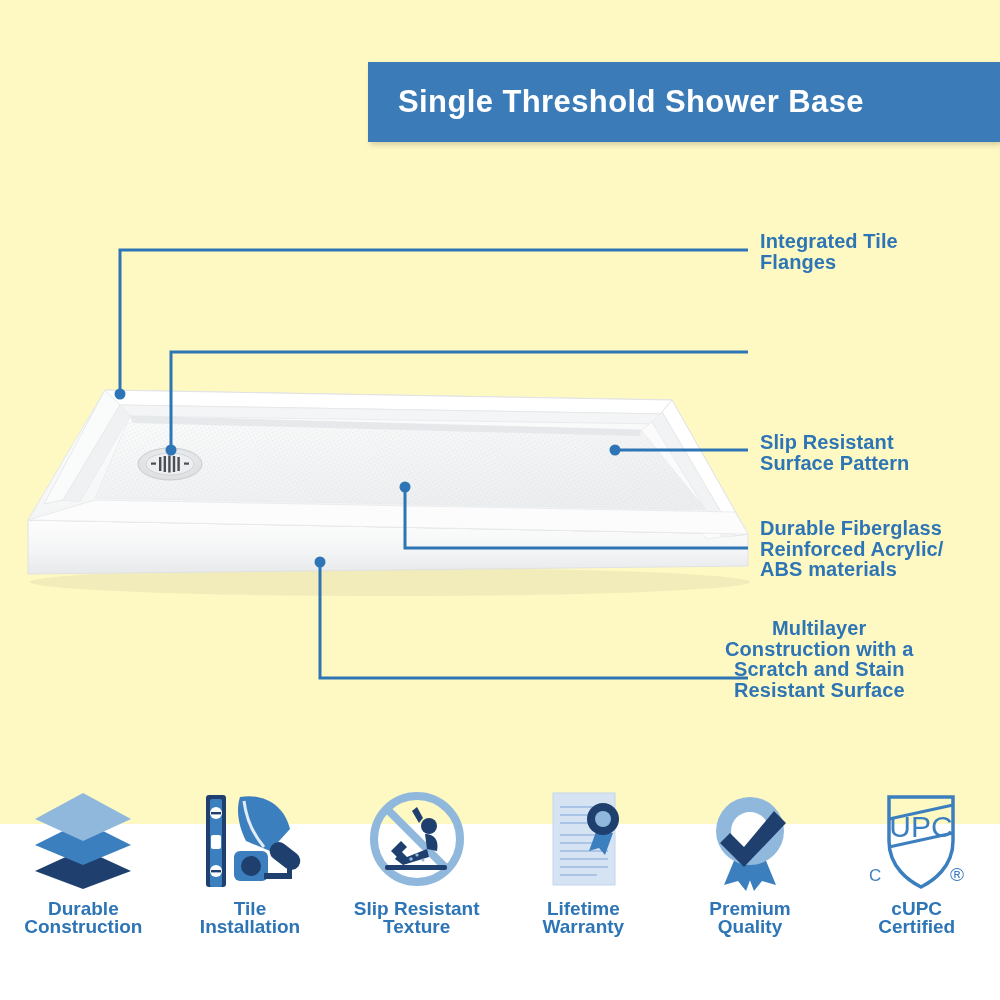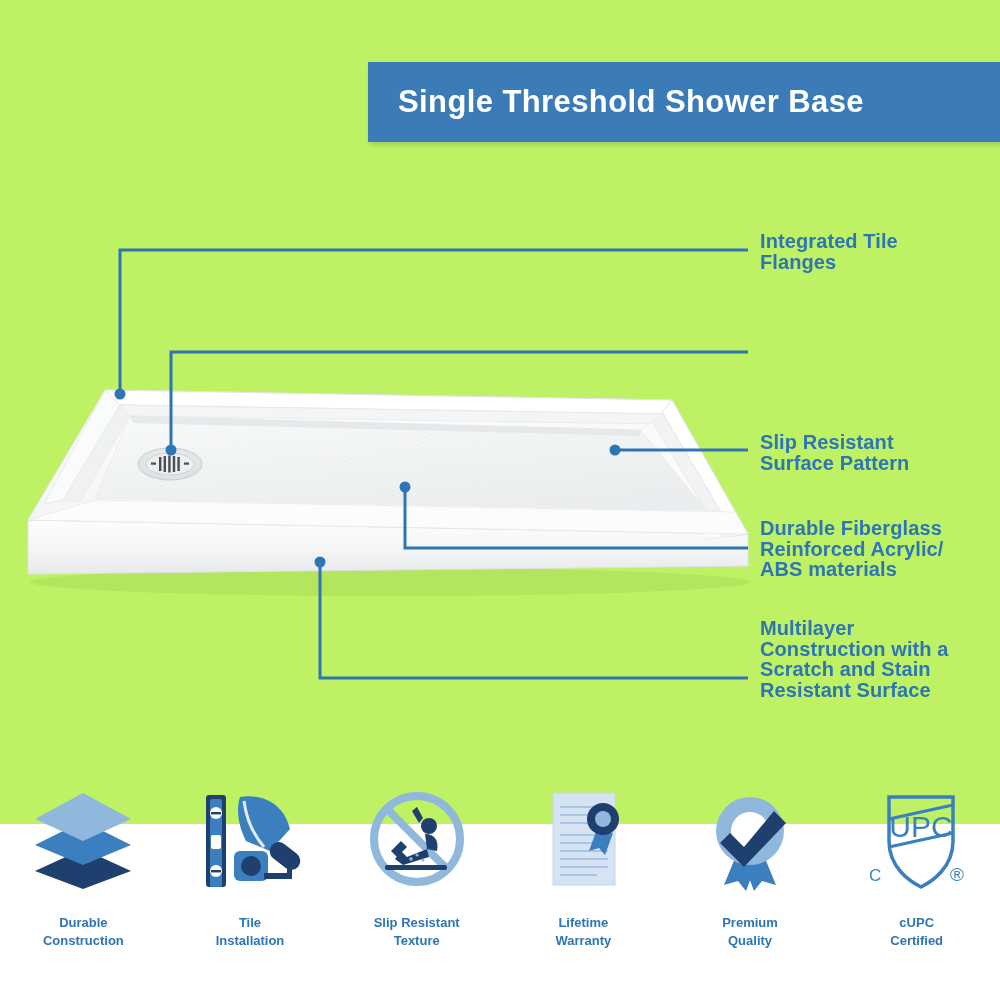--- a/index.html
+++ b/index.html
@@ -1,45 +1,45 @@
 <!DOCTYPE html>
 <html><head>
 <meta charset="utf-8">
 <style>
   html,body{margin:0;padding:0;background:#fff;}
   body{width:1000px;height:1000px;position:relative;overflow:hidden;
        font-family:"Liberation Sans", sans-serif;}
 
-  #stage{position:absolute;inset:0;width:1000px;height:824px;background:#bef264;}
+  #stage{position:absolute;inset:0;width:1000px;height:824px;background:#fef9c3;}
 
   
   .banner{position:absolute;left:368px;top:62px;width:632px;height:80px;
           background:#3B7CB8;display:flex;align-items:center;
           box-shadow:2px 3px 5px rgba(0,0,0,.16);}
   .banner-text{color:#ffffff;font-size:31px;font-weight:bold;letter-spacing:.4px;
                padding-left:30px;white-space:nowrap;}
 
   
   .callout{position:absolute;color:#2E75B6;font-weight:bold;font-size:20px;
            line-height:20.5px;letter-spacing:.1px;white-space:pre-line;}
   #callout-0{left:760px;top:231px;}
   #callout-1{left:760px;top:313px;}
   #callout-2{left:760px;top:432px;}
   #callout-3{left:760px;top:518px;}
-  #callout-4{left:760px;top:618px;}
+  #callout-4{left:725px;top:618px;text-align:center;}
 
   
   #art{position:absolute;left:0;top:0;width:1000px;height:1000px;}
 
   
   .features{position:absolute;left:0;top:782px;width:1000px;height:200px;
             display:flex;}
   .feature{flex:1 1 0;display:flex;flex-direction:column;align-items:center;}
   .feature .ficon{height:118px;display:flex;align-items:center;justify-content:flex-start;}
-  .feature .flabel{margin-top:14px;color:#2E75B6;font-weight:bold;font-size:13px;
+  .feature .flabel{color:#2E75B6;font-weight:bold;font-size:19px;
                    line-height:18px;text-align:center;white-space:pre-line;}
 </style>
 </head>
 <body>
 
 <div id="stage">
 
   <div class="banner">
     <div class="banner-text">Single Threshold Shower Base</div>
   </div>

